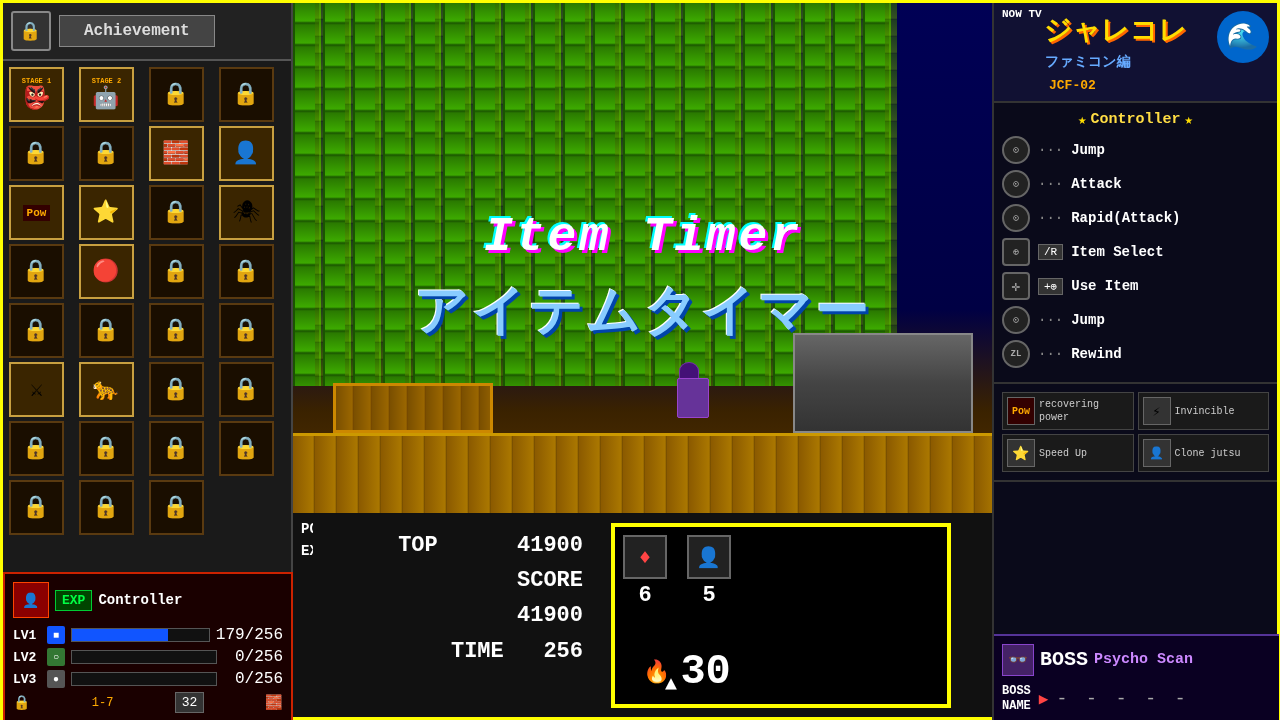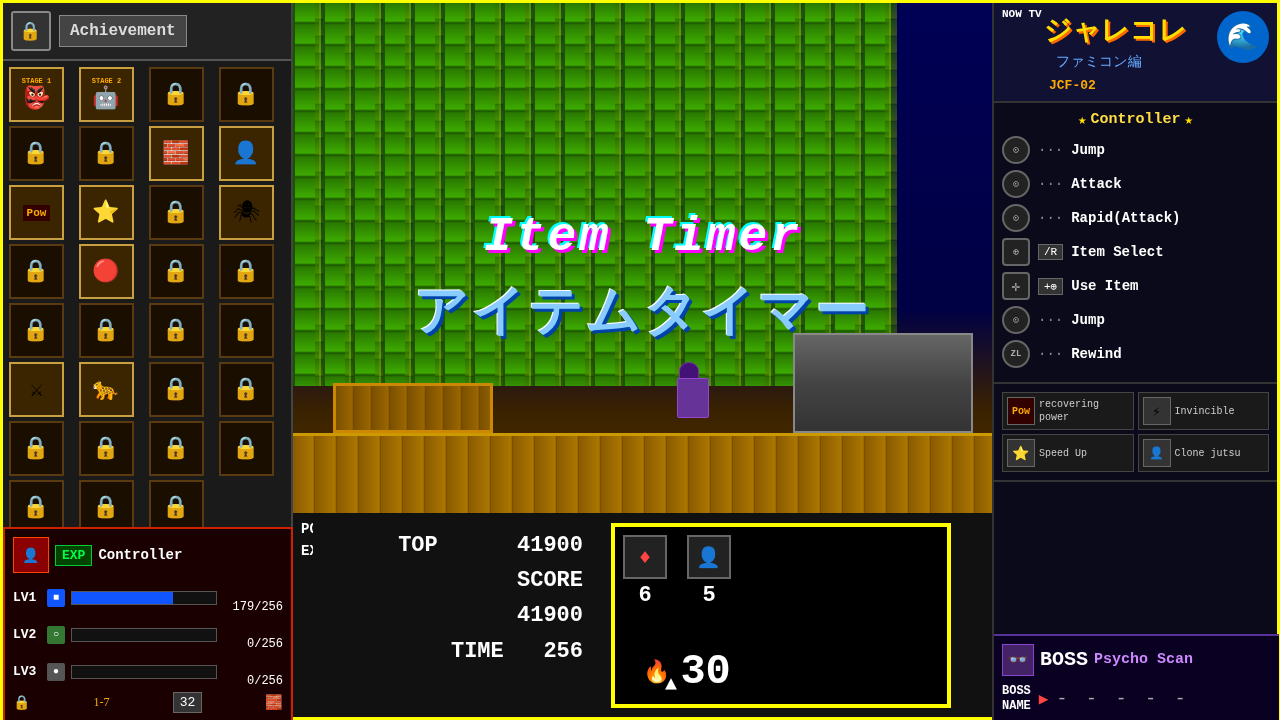--- a/index.html
+++ b/index.html
@@ -50,21 +50,21 @@
       align-items: center;
       justify-content: center;
       font-size: 18px;
       color: #aaa;
     }
     .achievement-label {
       color: #ddd;
       font-size: 16px;
       font-weight: bold;
       background: #444;
-      padding: 6px 10px;
+      padding: 6px 24px;
       border: 1px solid #888;
     }
 
     
     .achievement-grid {
       padding: 6px;
       display: grid;
       grid-template-columns: repeat(4, 1fr);
       gap: 4px;
     }
@@ -160,35 +160,33 @@
       background: #2244aa;
       border-radius: 2px;
       display: flex;
       align-items: center;
       justify-content: center;
       font-size: 10px;
       color: #fff;
     }
     .lv-value {
       color: #ffffff;
-      font-size: 12px;
+      font-size: 16px;
       min-width: 60px;
       text-align: right;
-      margin-top: 19px;
     }
     .bottom-row {
       display: flex;
       align-items: center;
       justify-content: space-between;
       margin-top: 4px;
     }
     .level-range {
       color: #ffaa00;
       font-size: 12px;
-      font-family: Liberation Serif, serif;
     }
     .score-num {
       background: #333;
       color: #fff;
       font-size: 13px;
       padding: 2px 6px;
       border: 1px solid #666;
     }
 
     
@@ -837,21 +835,21 @@
     </div>
 
     <div style="position:absolute;bottom:8px;left:50px;color:#fff;font-size:20px;">▲</div>
   </div>
 
   <div class="right-panel">
 
     <div class="logo-area">
       <div style="position:absolute;top:5px;left:8px;color:#fff;font-size:11px;font-weight:bold;">NOW TV</div>
       <div style="position:absolute;top:8px;left:50px;color:#ffdd00;font-size:28px;font-weight:bold;text-shadow:2px 2px 0 #ff6600;">ジャレコレ</div>
-      <div style="position:absolute;bottom:30px;left:62px;color:#66aaff;font-size:14px;font-weight:normal;">ファミコン編</div>
+      <div style="position:absolute;bottom:30px;left:51px;color:#66aaff;font-size:14px;font-weight:bold;">ファミコン編</div>
       <div style="position:absolute;bottom:8px;left:55px;color:#ffaa00;font-size:13px;font-weight:bold;">JCF-02</div>
       <div style="position:absolute;top:8px;right:8px;width:52px;height:52px;background:#0066cc;border-radius:50%;display:flex;align-items:center;justify-content:center;font-size:26px;">🌊</div>
     </div>
 
     <div class="controller-section">
       <div class="controller-title">
         <span class="star-gold">★</span>
         <span>Controller</span>
         <span class="star-gold">★</span>
       </div>

